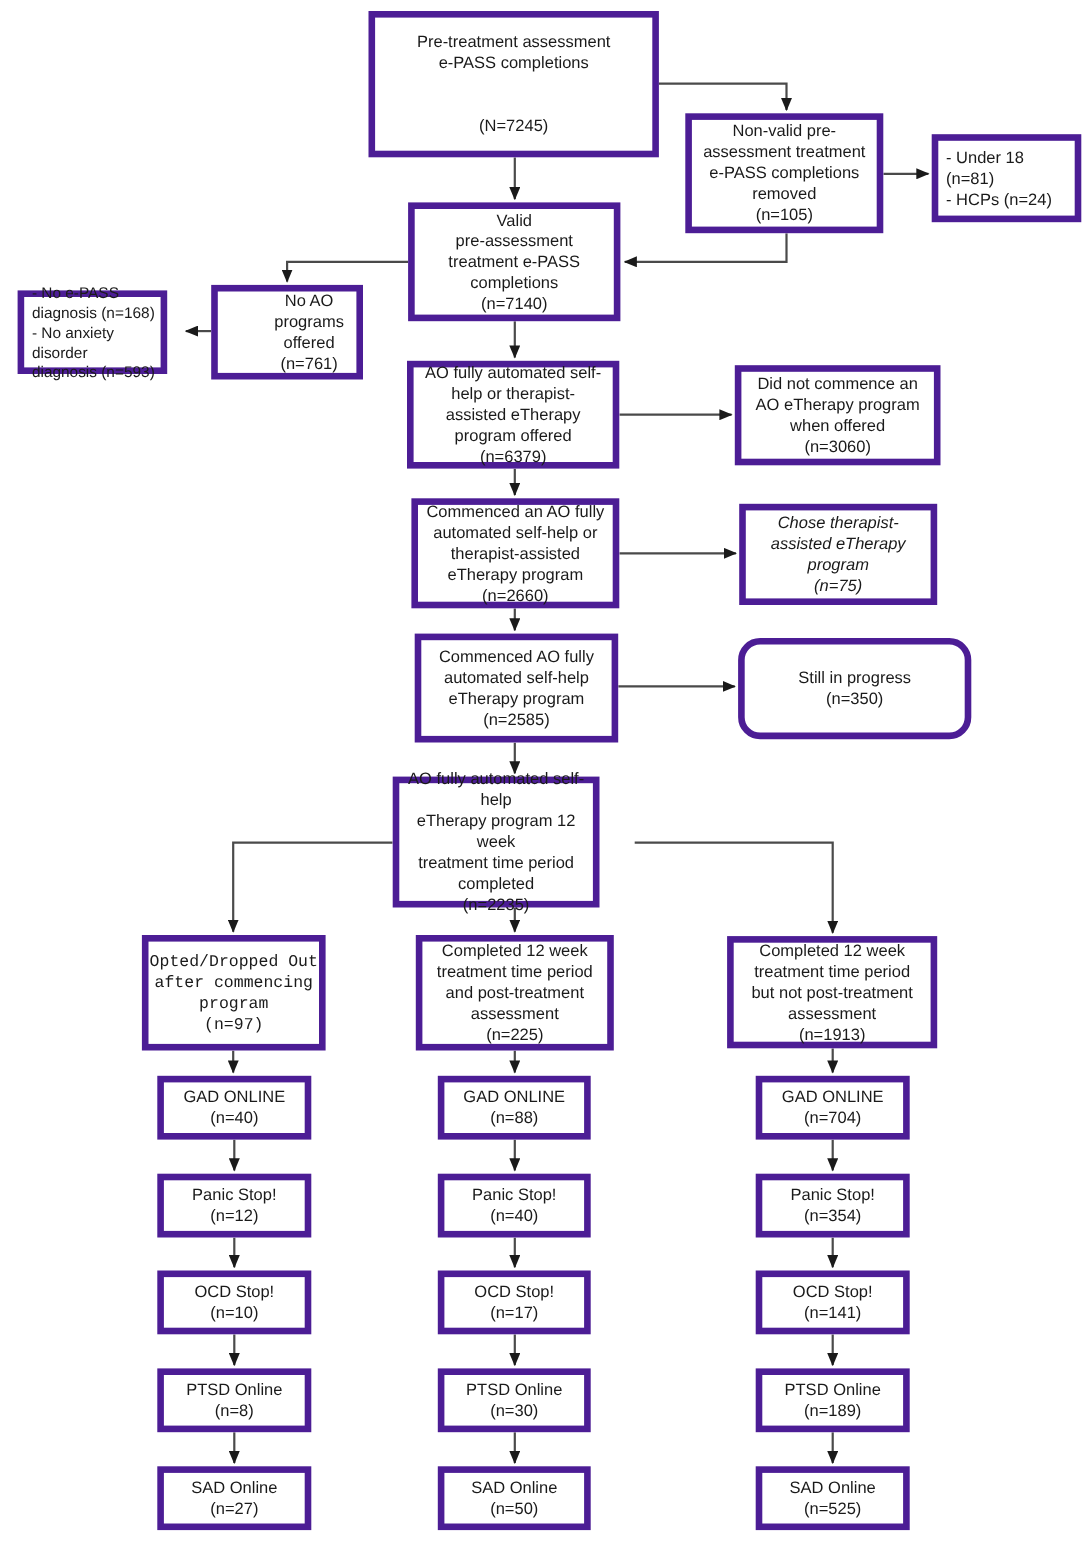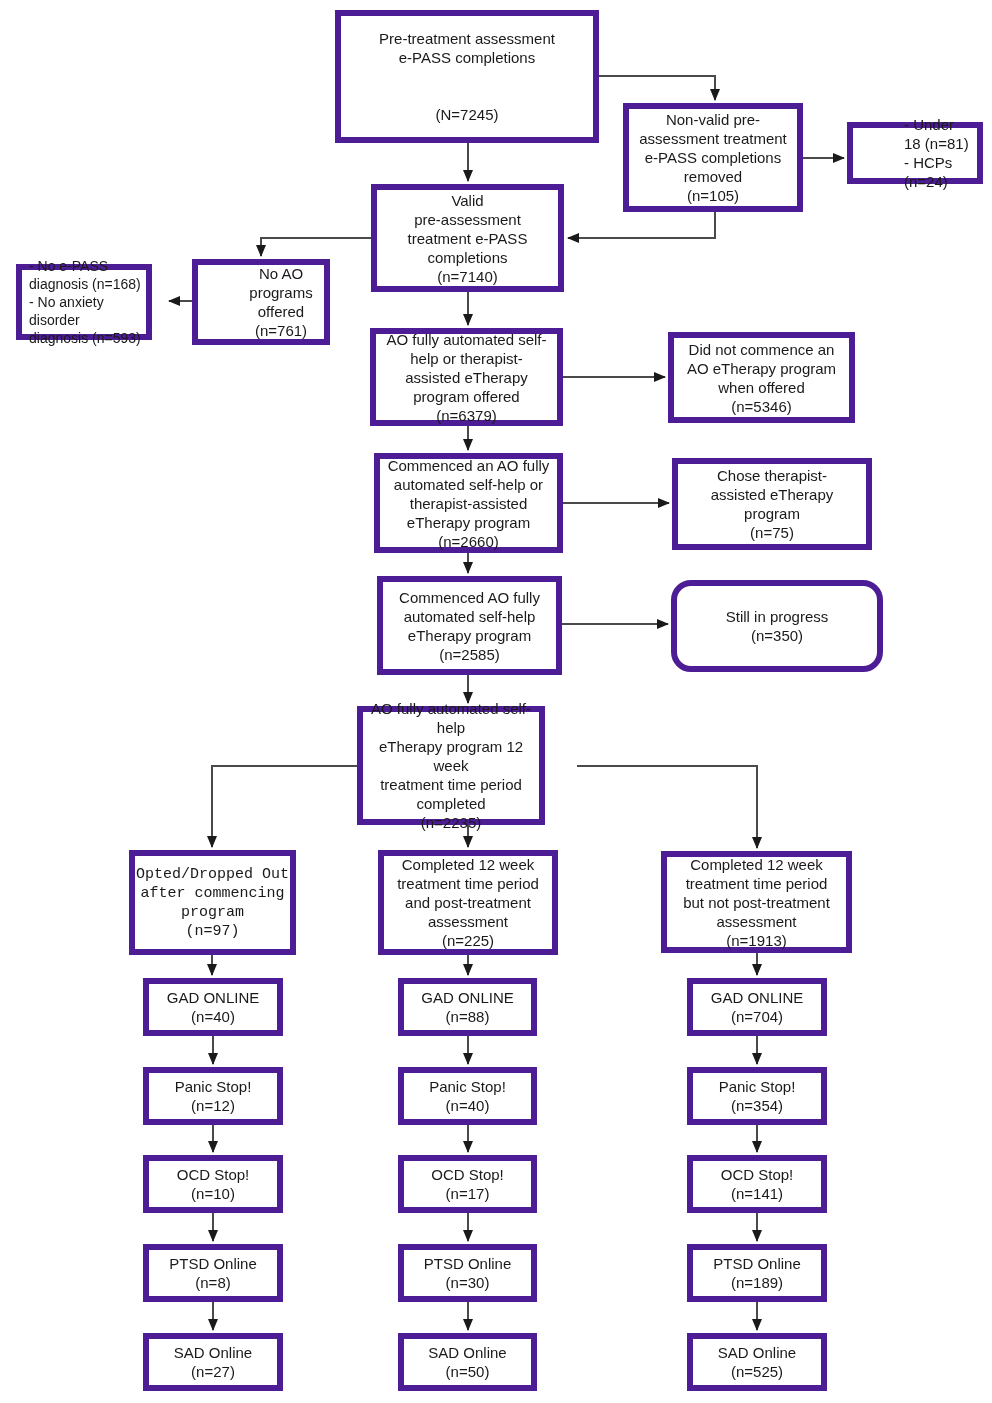--- a/index.html
+++ b/index.html
@@ -95,21 +95,21 @@
   </div>
 
   <div class="node" style="left:623px; top:103px; width:180px; height:109px;">
     <span>Non-valid pre-
 assessment treatment
 e-PASS completions
 removed
 (n=105)</span>
   </div>
 
-  <div class="node align-left" style="left:847px; top:122px; width:136px; height:62px;padding-left:44px;">
+  <div class="node align-left" style="left:847px; top:122px; width:136px; height:80px;">
     <span>- Under 18 (n=81)
 - HCPs (n=24)</span>
   </div>
 
   <div class="node" style="left:371px; top:184px; width:193px; height:108px;">
     <span>Valid
 pre-assessment
 treatment e-PASS
 completions
 (n=7140)</span>
@@ -133,32 +133,32 @@
 help or therapist-
 assisted eTherapy
 program offered
 (n=6379)</span>
   </div>
 
   <div class="node" style="left:668px; top:332px; width:187px; height:91px;">
     <span>Did not commence an
 AO eTherapy program
 when offered
-(n=5346)</span>
+(n=3060)</span>
   </div>
 
   <div class="node" style="left:374px; top:453px; width:189px; height:100px;">
     <span>Commenced an AO fully
 automated self-help or
 therapist-assisted
 eTherapy program
 (n=2660)</span>
   </div>
 
-  <div class="node" style="left:672px; top:458px; width:200px; height:92px;">
+  <div class="node" style="left:672px; top:458px; width:180px; height:92px;font-style:italic;">
     <span>Chose therapist-
 assisted eTherapy
 program
 (n=75)</span>
   </div>
 
   <div class="node" style="left:377px; top:576px; width:185px; height:99px;">
     <span>Commenced AO fully
 automated self-help
 eTherapy program

